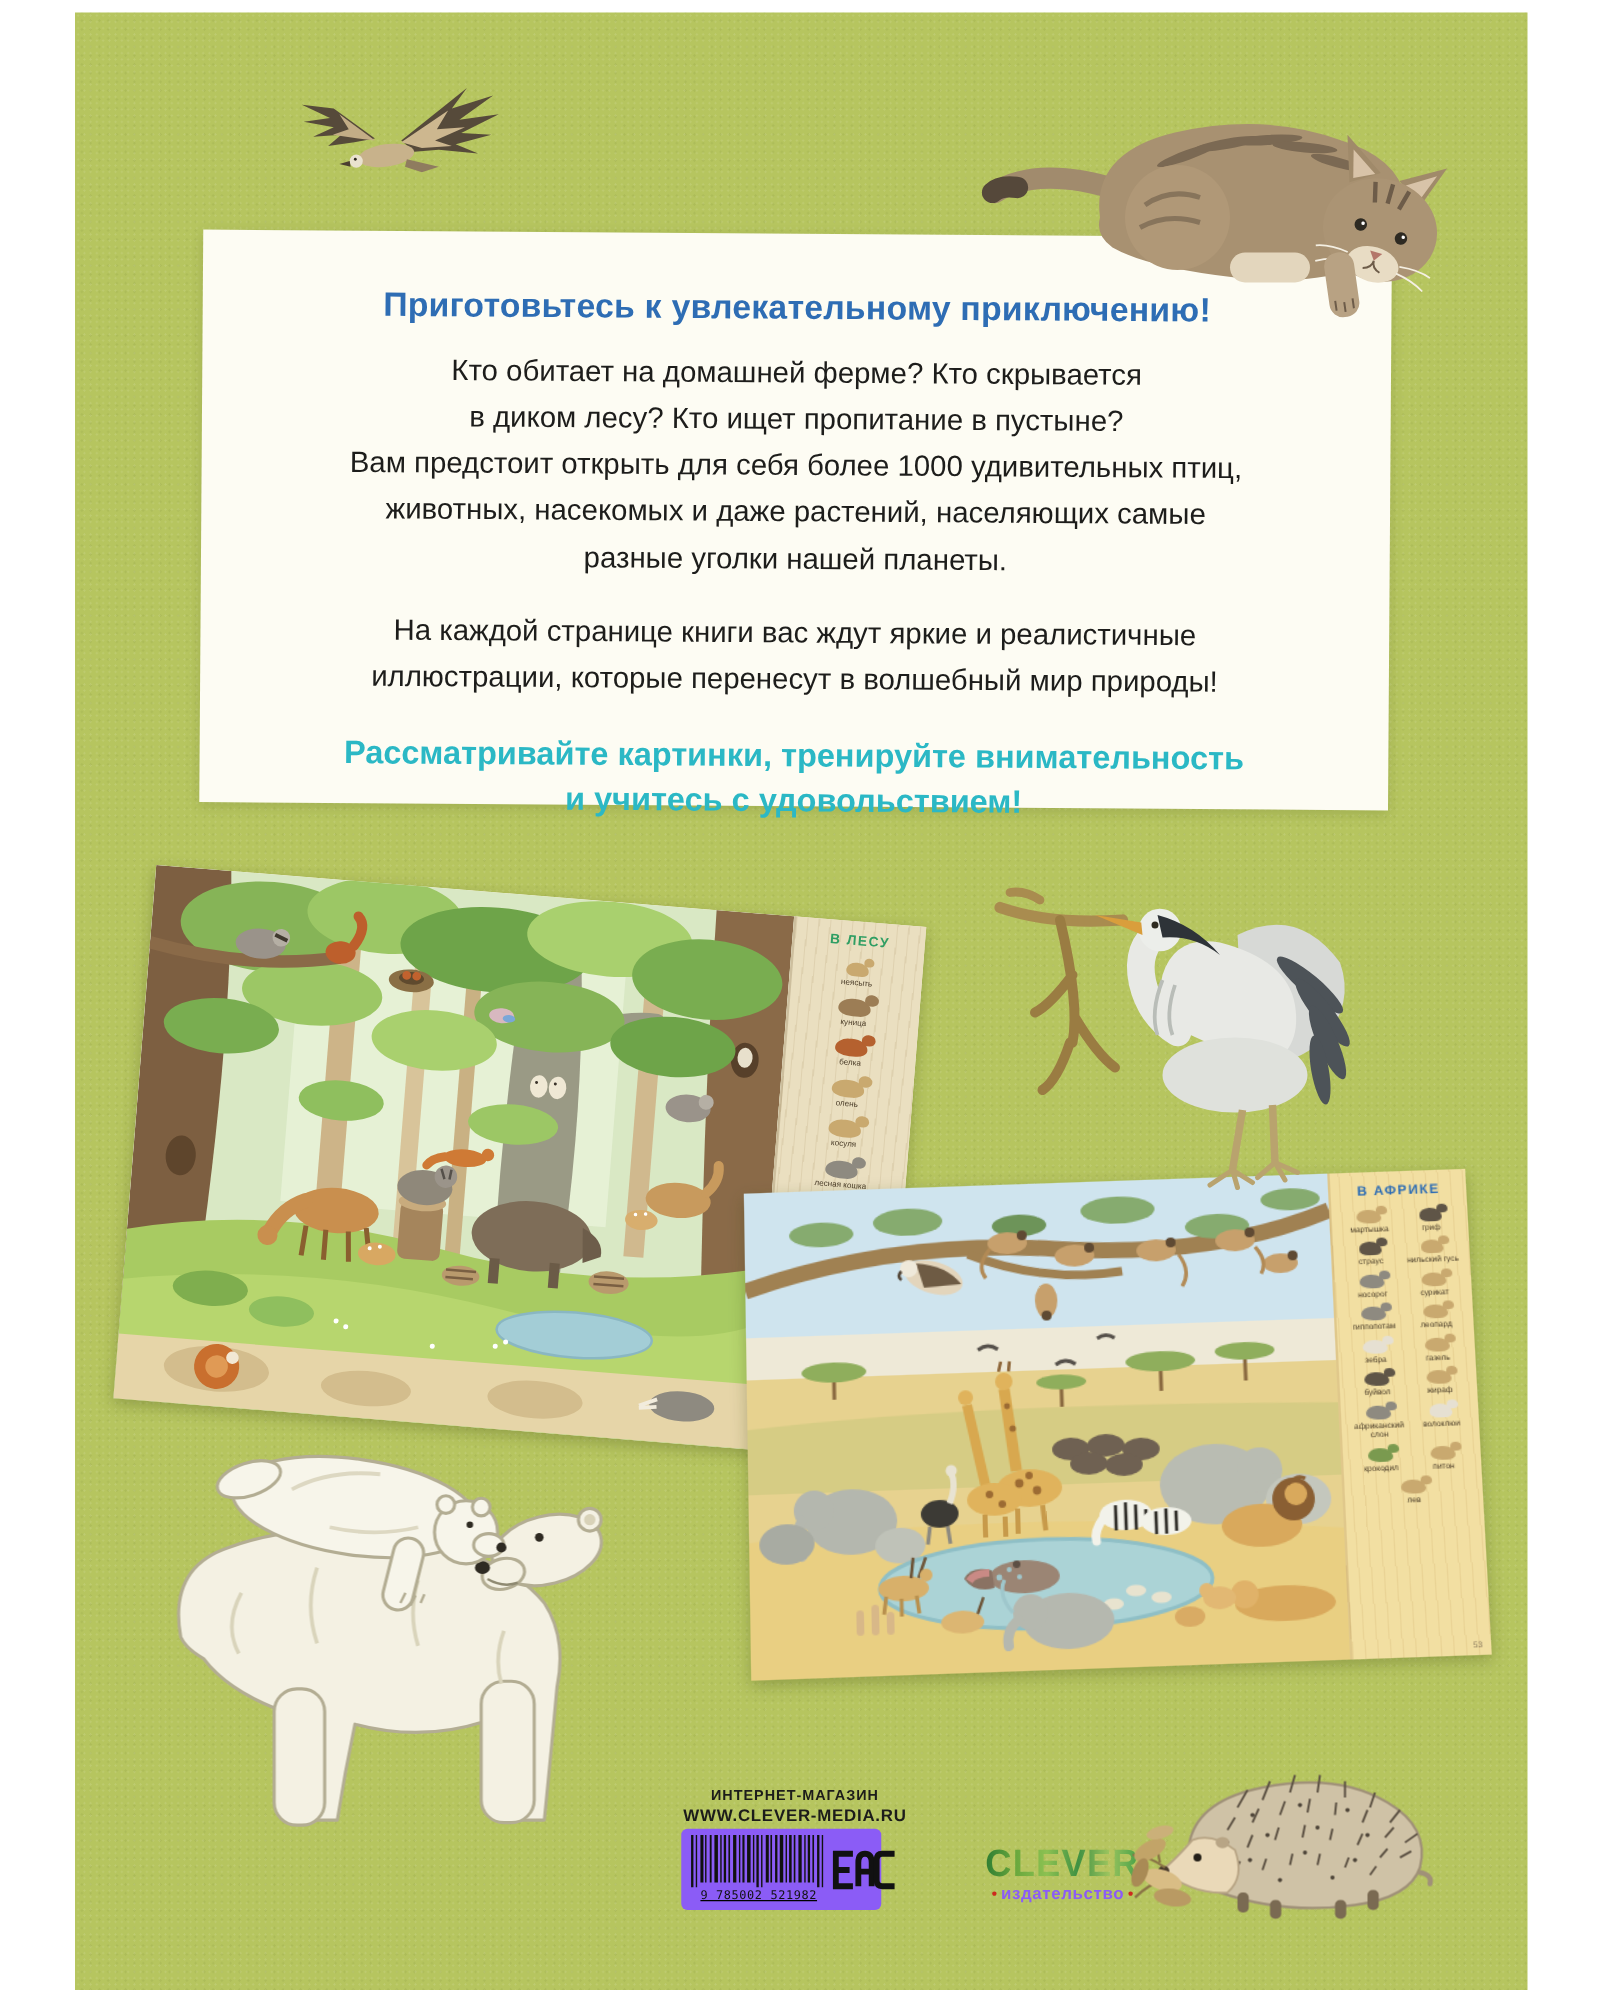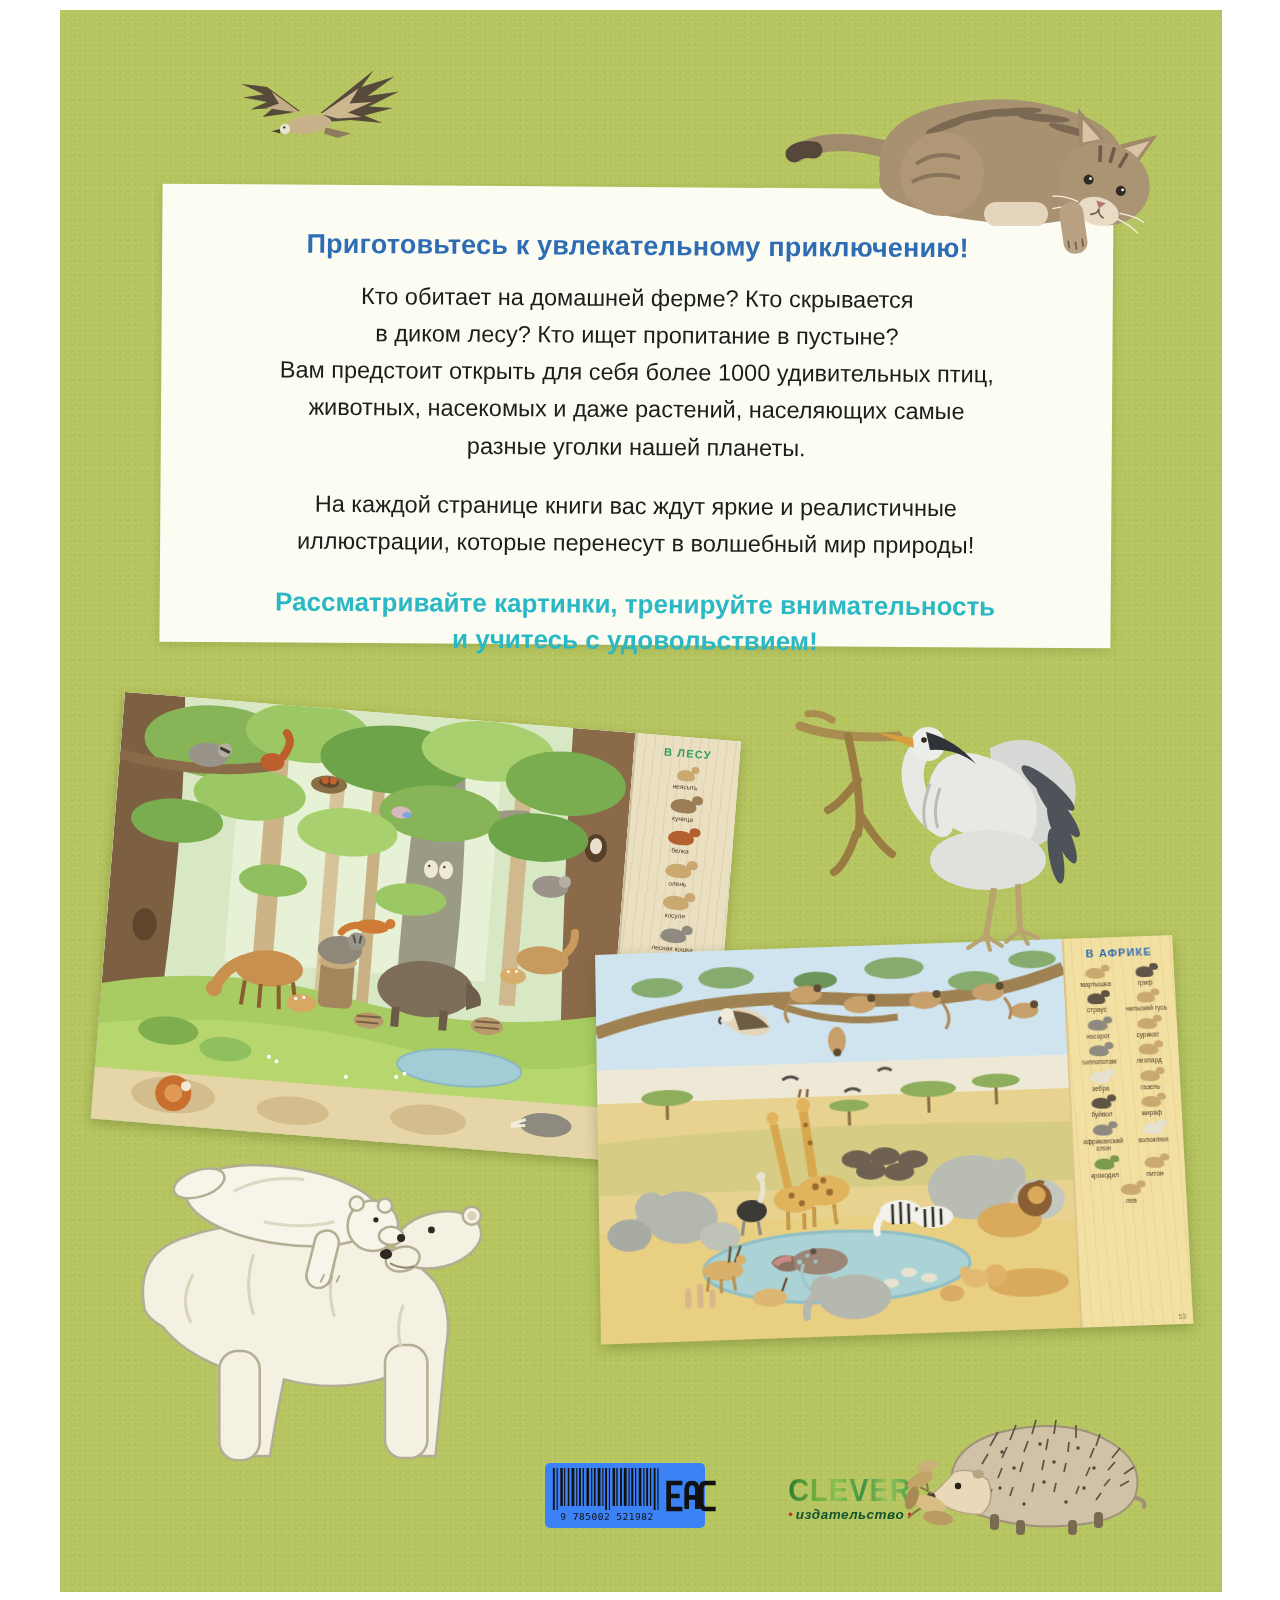--- a/index.html
+++ b/index.html
@@ -66,35 +66,35 @@
   .m-bird{width:18px !important;height:11px !important;border-radius:65% 75% 40% 55%/70% 85% 45% 55%;}
   .m-bird::before{width:8px;height:7px;right:-4px;top:-4px;}
   .c-red{background:#b5612f;} .c-gray{background:#8e8a80;} .c-dark{background:#5f5547;}
   .c-tan{background:#c9a96f;} .c-light{background:#e6e0d2;} .c-green{background:#7a9a4f;}
   .c-brown{background:#9c7d55;}
 
   
   .shop{position:absolute;left:466px;top:1431px;width:340px;text-align:center;z-index:2;color:#1c1c1a;}
   .shop .l1{font-size:11.5px;font-weight:bold;letter-spacing:.8px;}
   .shop .l2{font-size:13.5px;font-weight:bold;letter-spacing:.6px;margin-top:2px;}
-  .barcode-box{position:absolute;left:545px;top:1463px;width:160px;height:65px;background:#3b82f6;
+  .barcode-box{position:absolute;left:545px;top:1463px;width:160px;height:65px;background:#8b5cf6;
                border-radius:5px;display:flex;align-items:center;justify-content:space-between;
-               padding:4px 6px;box-sizing:border-box;z-index:2;}
+               padding:4px 6px;box-sizing:border-box;z-index:2;text-decoration:underline;}
   .barcode{width:112px;height:56px;display:flex;flex-direction:column;align-items:center;}
   .barcode svg{width:112px;height:42px;}
   .barcode .digits{font-family:"DejaVu Sans Mono",monospace;font-size:9.5px;color:#111;
                    letter-spacing:.5px;margin-top:1px;white-space:nowrap;}
   .eac svg{width:56px;height:46px;display:block;}
   .clever-logo{position:absolute;left:784px;top:1477px;width:132px;text-align:center;z-index:2;}
   .clever-word{font-size:29px;font-weight:bold;letter-spacing:1px;line-height:1;
       background:linear-gradient(90deg,#2e7d32,#6aa83d,#8cc152,#3f9142,#9cc45e,#43a047);
       -webkit-background-clip:text;background-clip:text;color:transparent;
       transform:scaleY(1.05);display:inline-block;}
   .clever-sub{display:flex;align-items:center;justify-content:center;gap:3px;margin-top:1px;}
-  .clever-sub .word{font-size:13.5px;font-weight:bold;color:#14532d;letter-spacing:.5px;font-style:italic;}
+  .clever-sub .word{font-size:13.5px;font-weight:bold;color:#8b5cf6;letter-spacing:.5px;}
   .clever-sub .dot{color:#cc2b1e;font-size:13px;line-height:1;}
 </style>
 </head>
 <body>
 
 <div class="stage">
   <div class="cover"></div>
 
   <div class="illu vulture">
     <svg viewBox="0 0 240 115">
@@ -603,20 +603,24 @@
           </g>
         <ellipse cx="116" cy="70" rx="26" ry="13" transform="rotate(-18 116 70)"></ellipse>
       </g>
       <circle cx="316" cy="124" r="4" fill="#2e2a22"></circle>
       <circle cx="291" cy="106" r="2.6" fill="#2e2a22"></circle>
       <path d="M236,168 l4,-8 M244,170 l4,-8 M252,168 l3,-7" stroke="#b3ad93" stroke-width="2"></path>
       <path d="M150,78 q30,-16 70,-12 M180,108 q36,8 70,0" stroke="#ddd8c2" stroke-width="3" fill="none"></path>
     </svg>
   </div>
 
+  <div class="shop">
+    <div class="l1">ИНТЕРНЕТ-МАГАЗИН</div>
+    <div class="l2">WWW.CLEVER-MEDIA.RU</div>
+  </div>
 
   <div class="barcode-box">
     <div class="barcode">
       <svg viewBox="0 0 120 42" preserveAspectRatio="none">
         <g fill="#111">
           <rect x="2" y="0" width="2" height="42"></rect>
             <rect x="6" y="0" width="1.2" height="42"></rect>
           <rect x="10" y="0" width="2.6" height="38"></rect>
             <rect x="14" y="0" width="1.2" height="38"></rect>
           <rect x="18" y="0" width="1.6" height="38"></rect>

